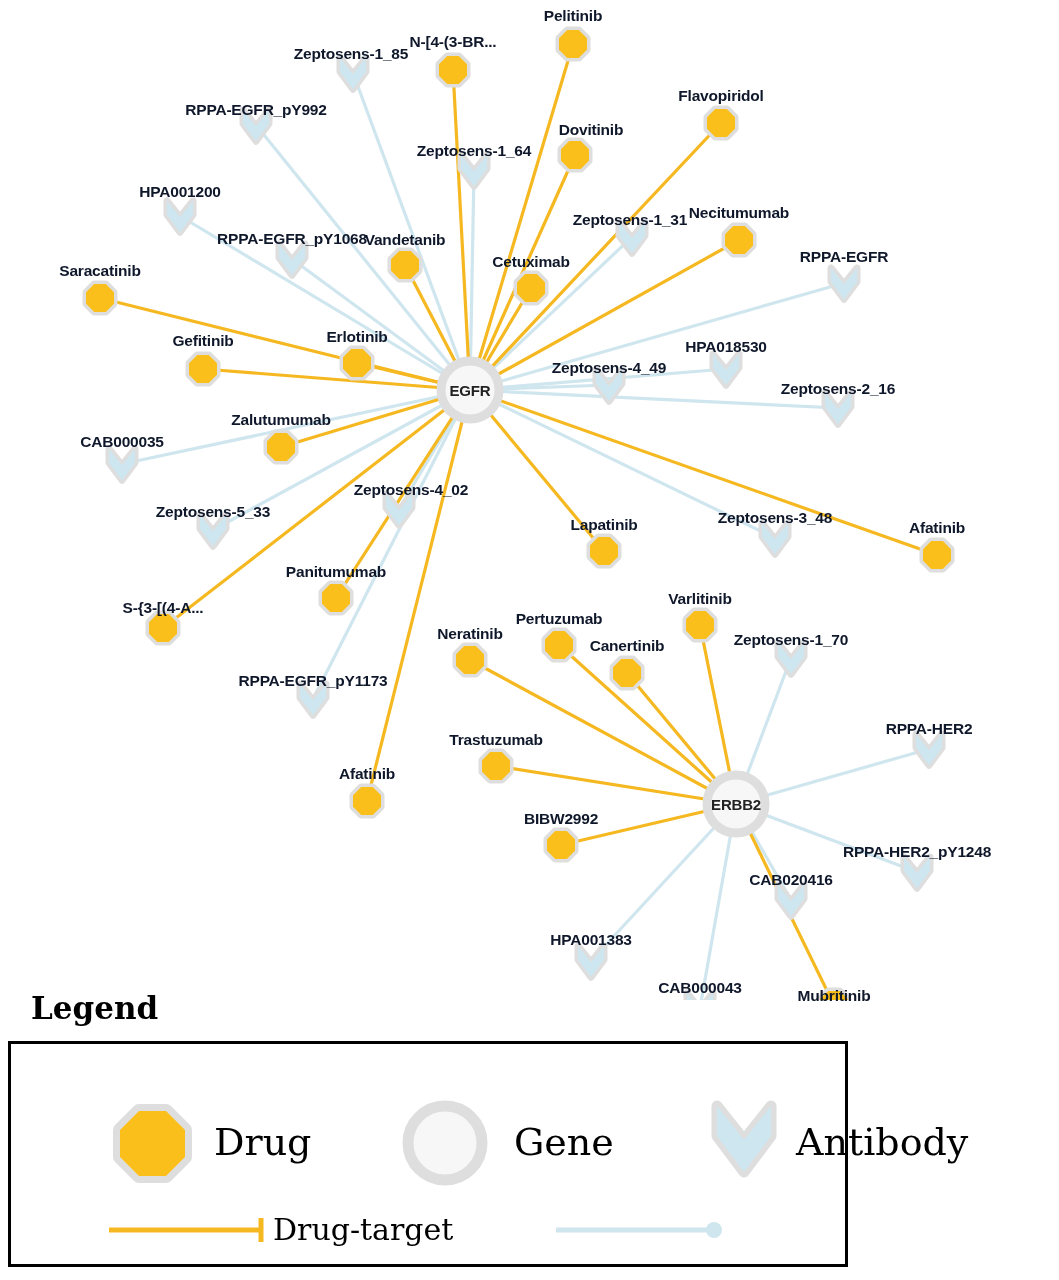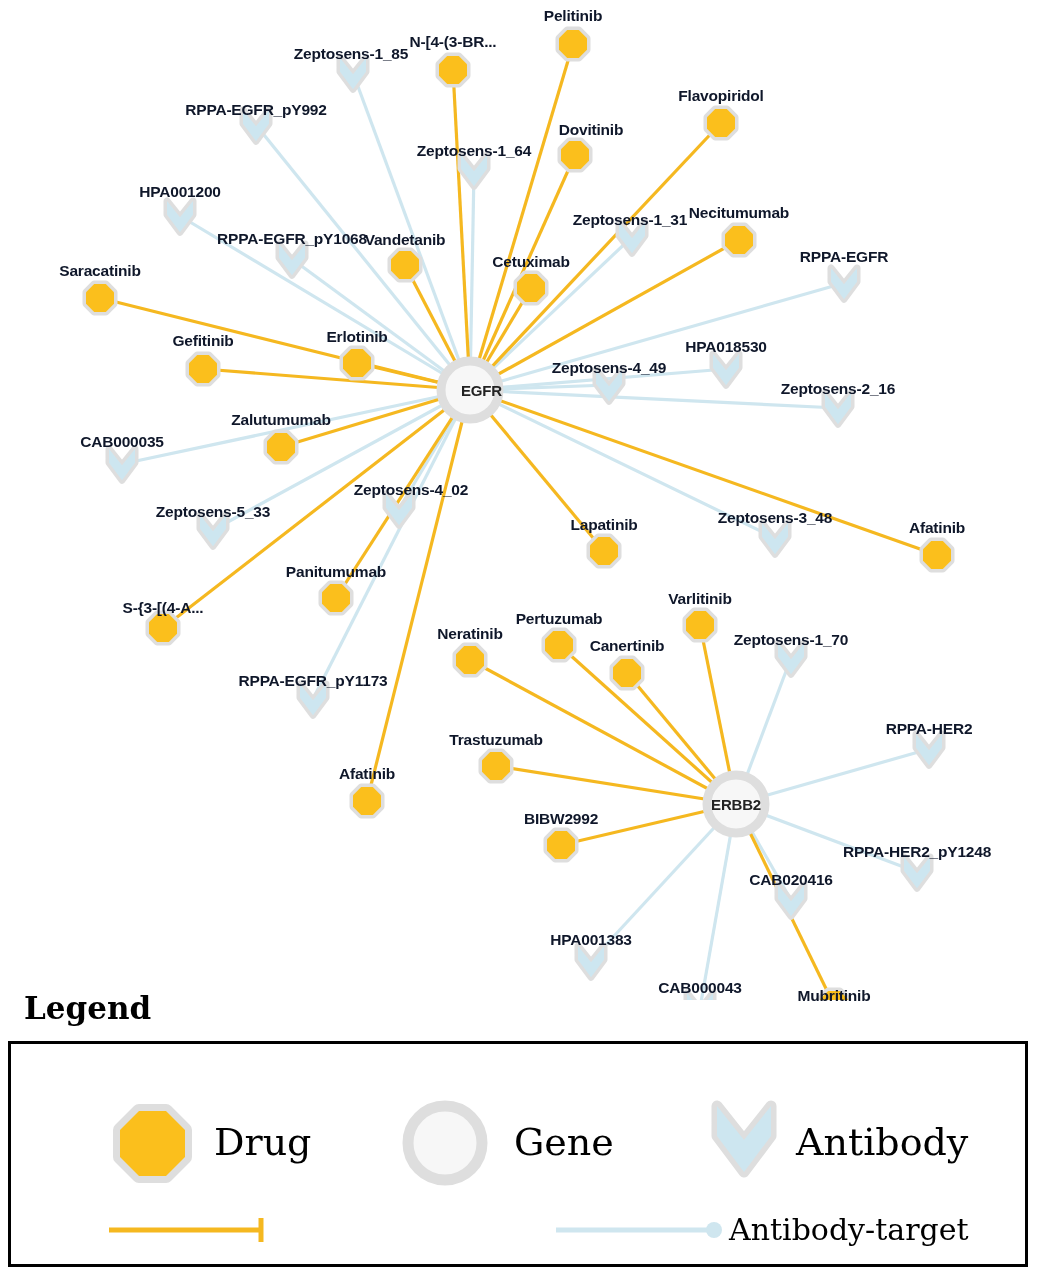--- a/index.html
+++ b/index.html
@@ -36,32 +36,32 @@
     letter-spacing: -0.2px;
   }
   .gene-label {
     font-size: 15px;
     font-weight: bold;
     color: #222;
   }
   
   #legend-title {
     position: absolute;
-    left: 24px;
+    left: 31px;
     top: 990px;
     font-family: "DejaVu Serif", serif;
     font-size: 31px;
     font-weight: bold;
     color: #000;
   }
   #legend-box {
     position: absolute;
     left: 8px;
     top: 1041px;
-    width: 1020px;
+    width: 840px;
     height: 226px;
     border: 3px solid #000;
     background: #fff;
     box-sizing: border-box;
   }
   .legend-item {
     position: absolute;
     font-family: "DejaVu Serif", serif;
     font-size: 38px;
     color: #000;
@@ -257,21 +257,21 @@
       <div class="node-label" style="left: 336px; top: 572px;">Panitumumab</div>
       <div class="node-label" style="left: 163px; top: 608px;">S-{3-[(4-A...</div>
       <div class="node-label" style="left: 700px; top: 599px;">Varlitinib</div>
       <div class="node-label" style="left: 559px; top: 619px;">Pertuzumab</div>
       <div class="node-label" style="left: 470px; top: 634px;">Neratinib</div>
       <div class="node-label" style="left: 627px; top: 646px;">Canertinib</div>
       <div class="node-label" style="left: 496px; top: 740px;">Trastuzumab</div>
       <div class="node-label" style="left: 367px; top: 774px;">Afatinib</div>
       <div class="node-label" style="left: 561px; top: 819px;">BIBW2992</div>
       <div class="node-label" style="left: 834px; top: 996px;">Mubritinib</div>
-      <div class="node-label gene-label" style="left: 470px; top: 390px; padding-left: 23px;">EGFR</div>
+      <div class="node-label gene-label" style="left: 470px; top: 390px;">EGFR</div>
       <div class="node-label gene-label" style="left: 736px; top: 804px;">ERBB2</div>
     </div>
 </div>
 
 <div id="legend-title">Legend</div>
 
 <div id="legend-box">
   <svg width="1030" height="220" style="position:absolute;left:0;top:0;">
 
     <g>
@@ -294,14 +294,14 @@
     </g>
 
     <g>
       <line x1="545" y1="186" x2="700" y2="186" stroke="#CFE6EF" stroke-width="5"></line>
       <circle cx="703" cy="186" r="8" fill="#CFE6EF"></circle>
     </g>
   </svg>
   <div class="legend-item" style="left:203px; top:76px;">Drug</div>
   <div class="legend-item" style="left:503px; top:76px;">Gene</div>
   <div class="legend-item" style="left:785px; top:76px;">Antibody</div>
-  <div class="legend-line-label" style="left:718px; top:168px;">Antibody-target</div>
+  <div class="legend-line-label" style="left:262px; top:168px;">Drug-target</div>
 </div>
 
 </body></html>

